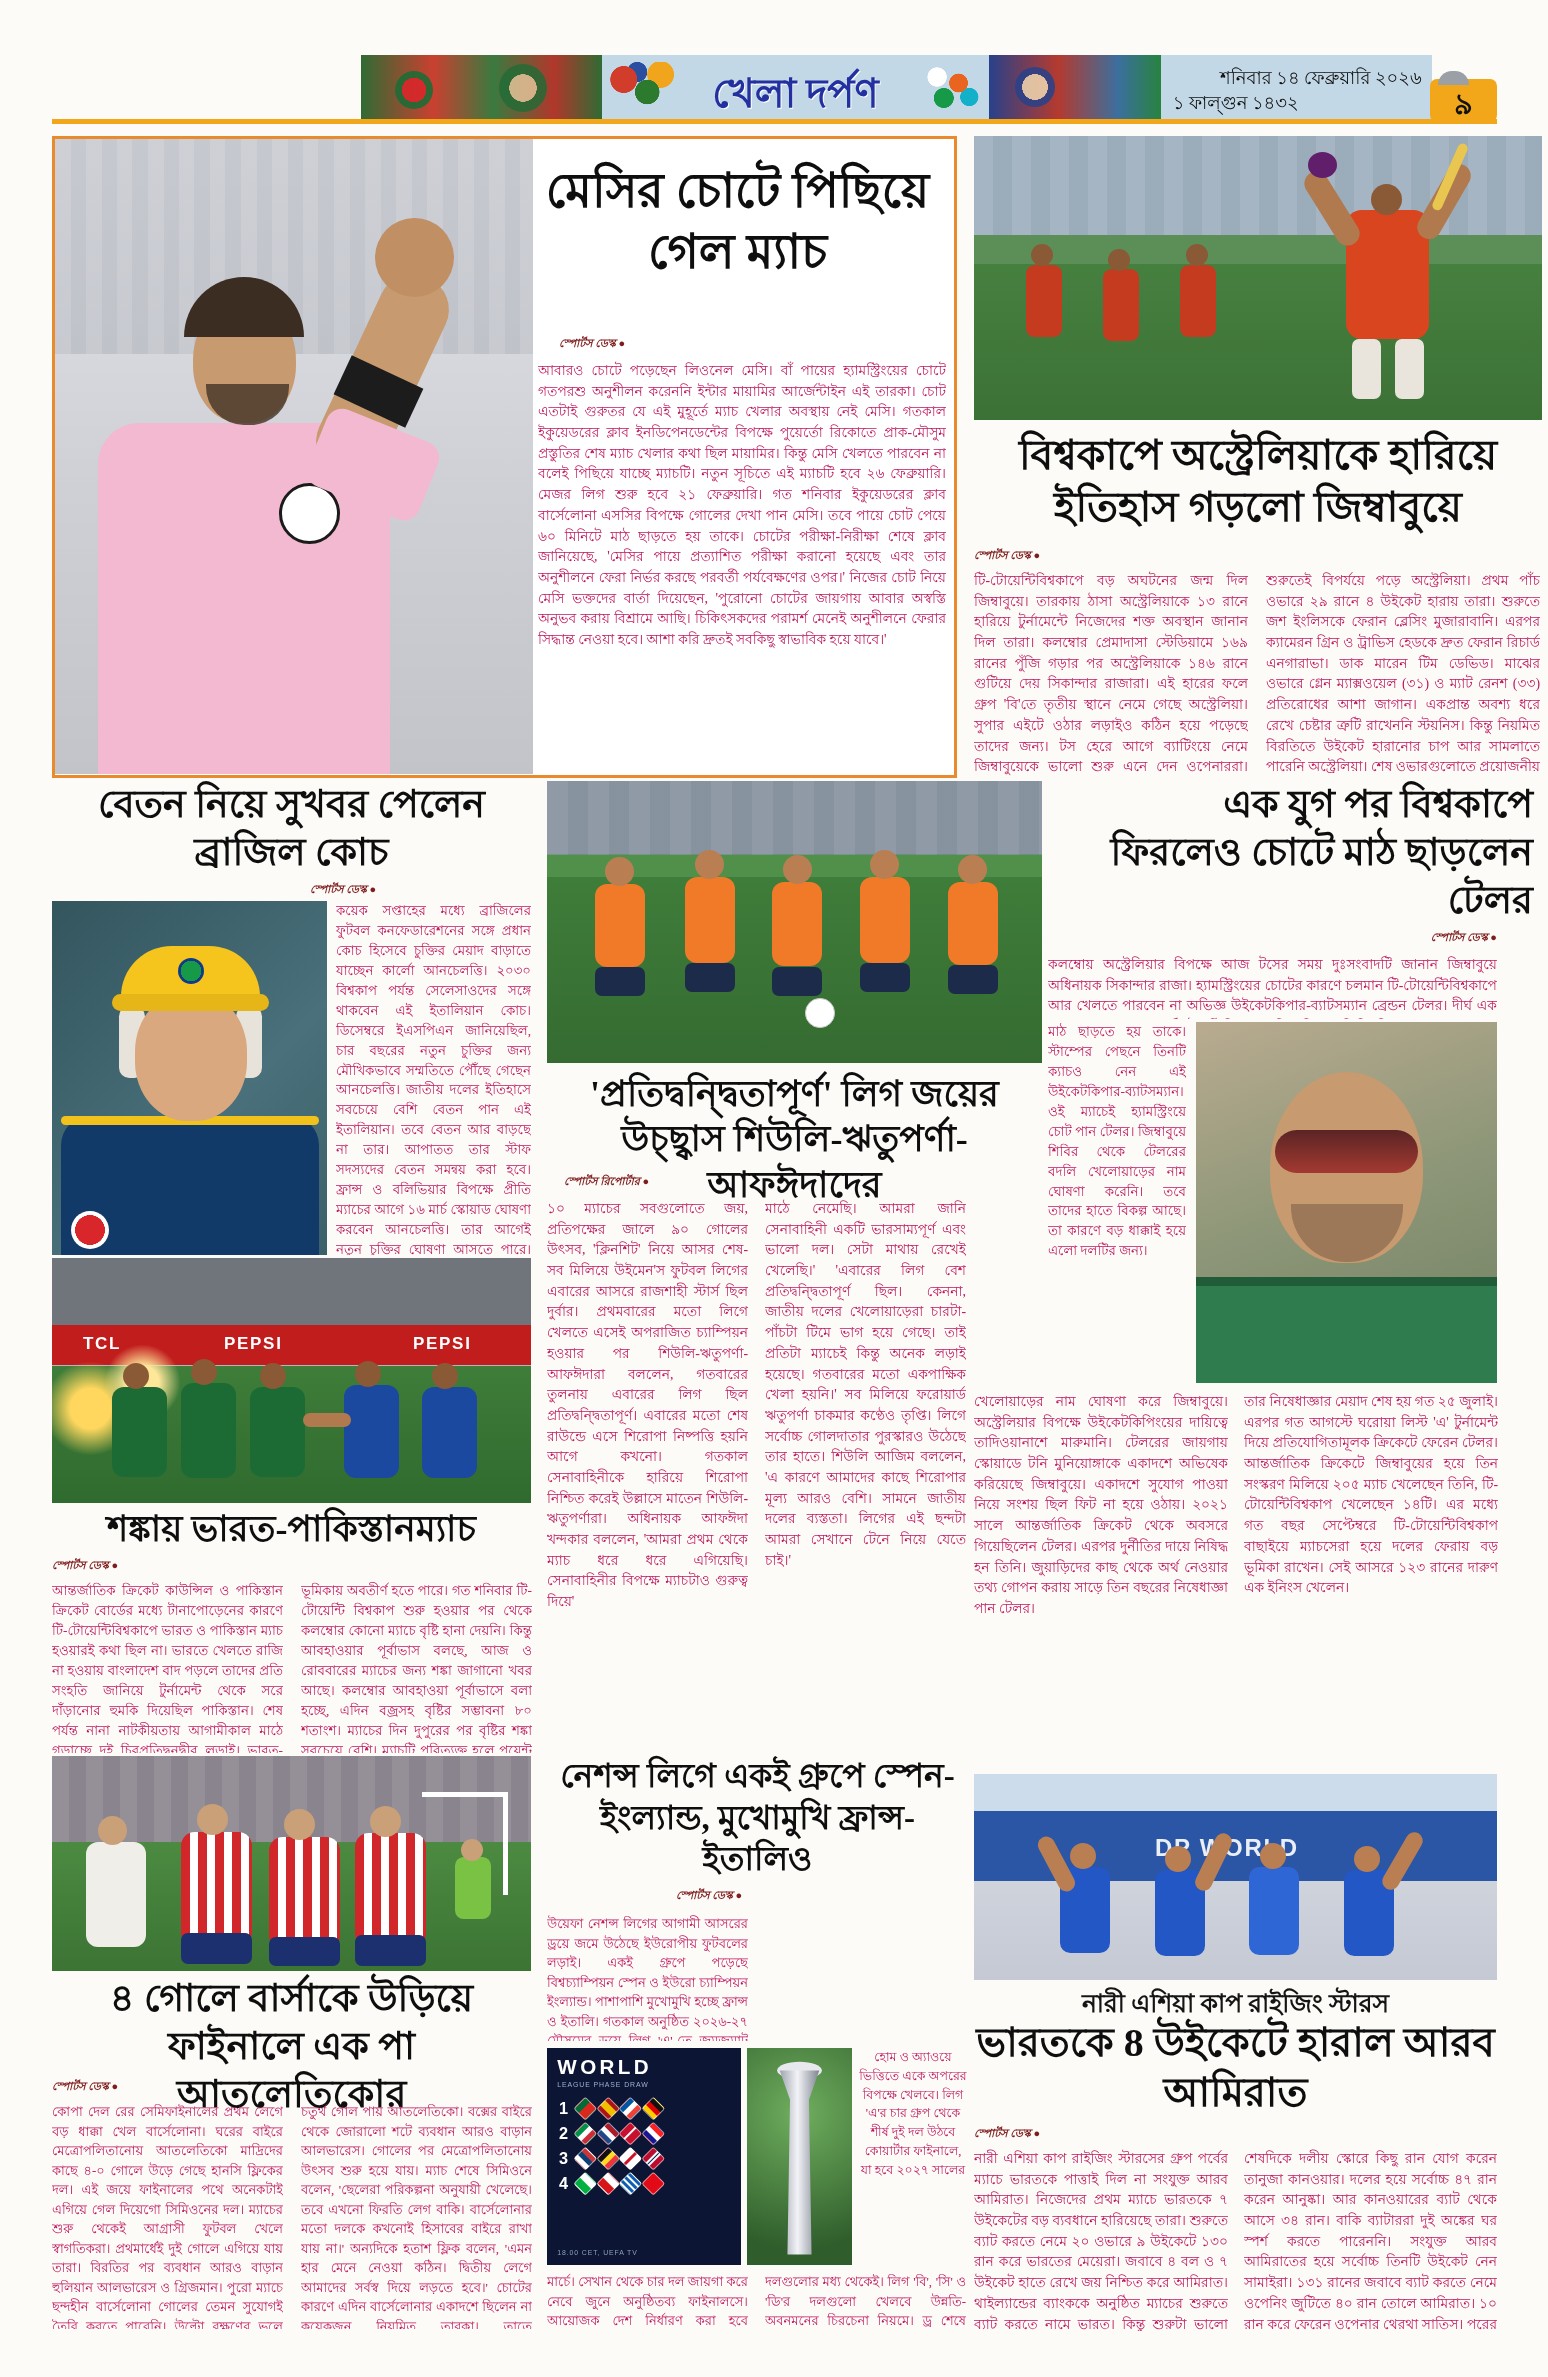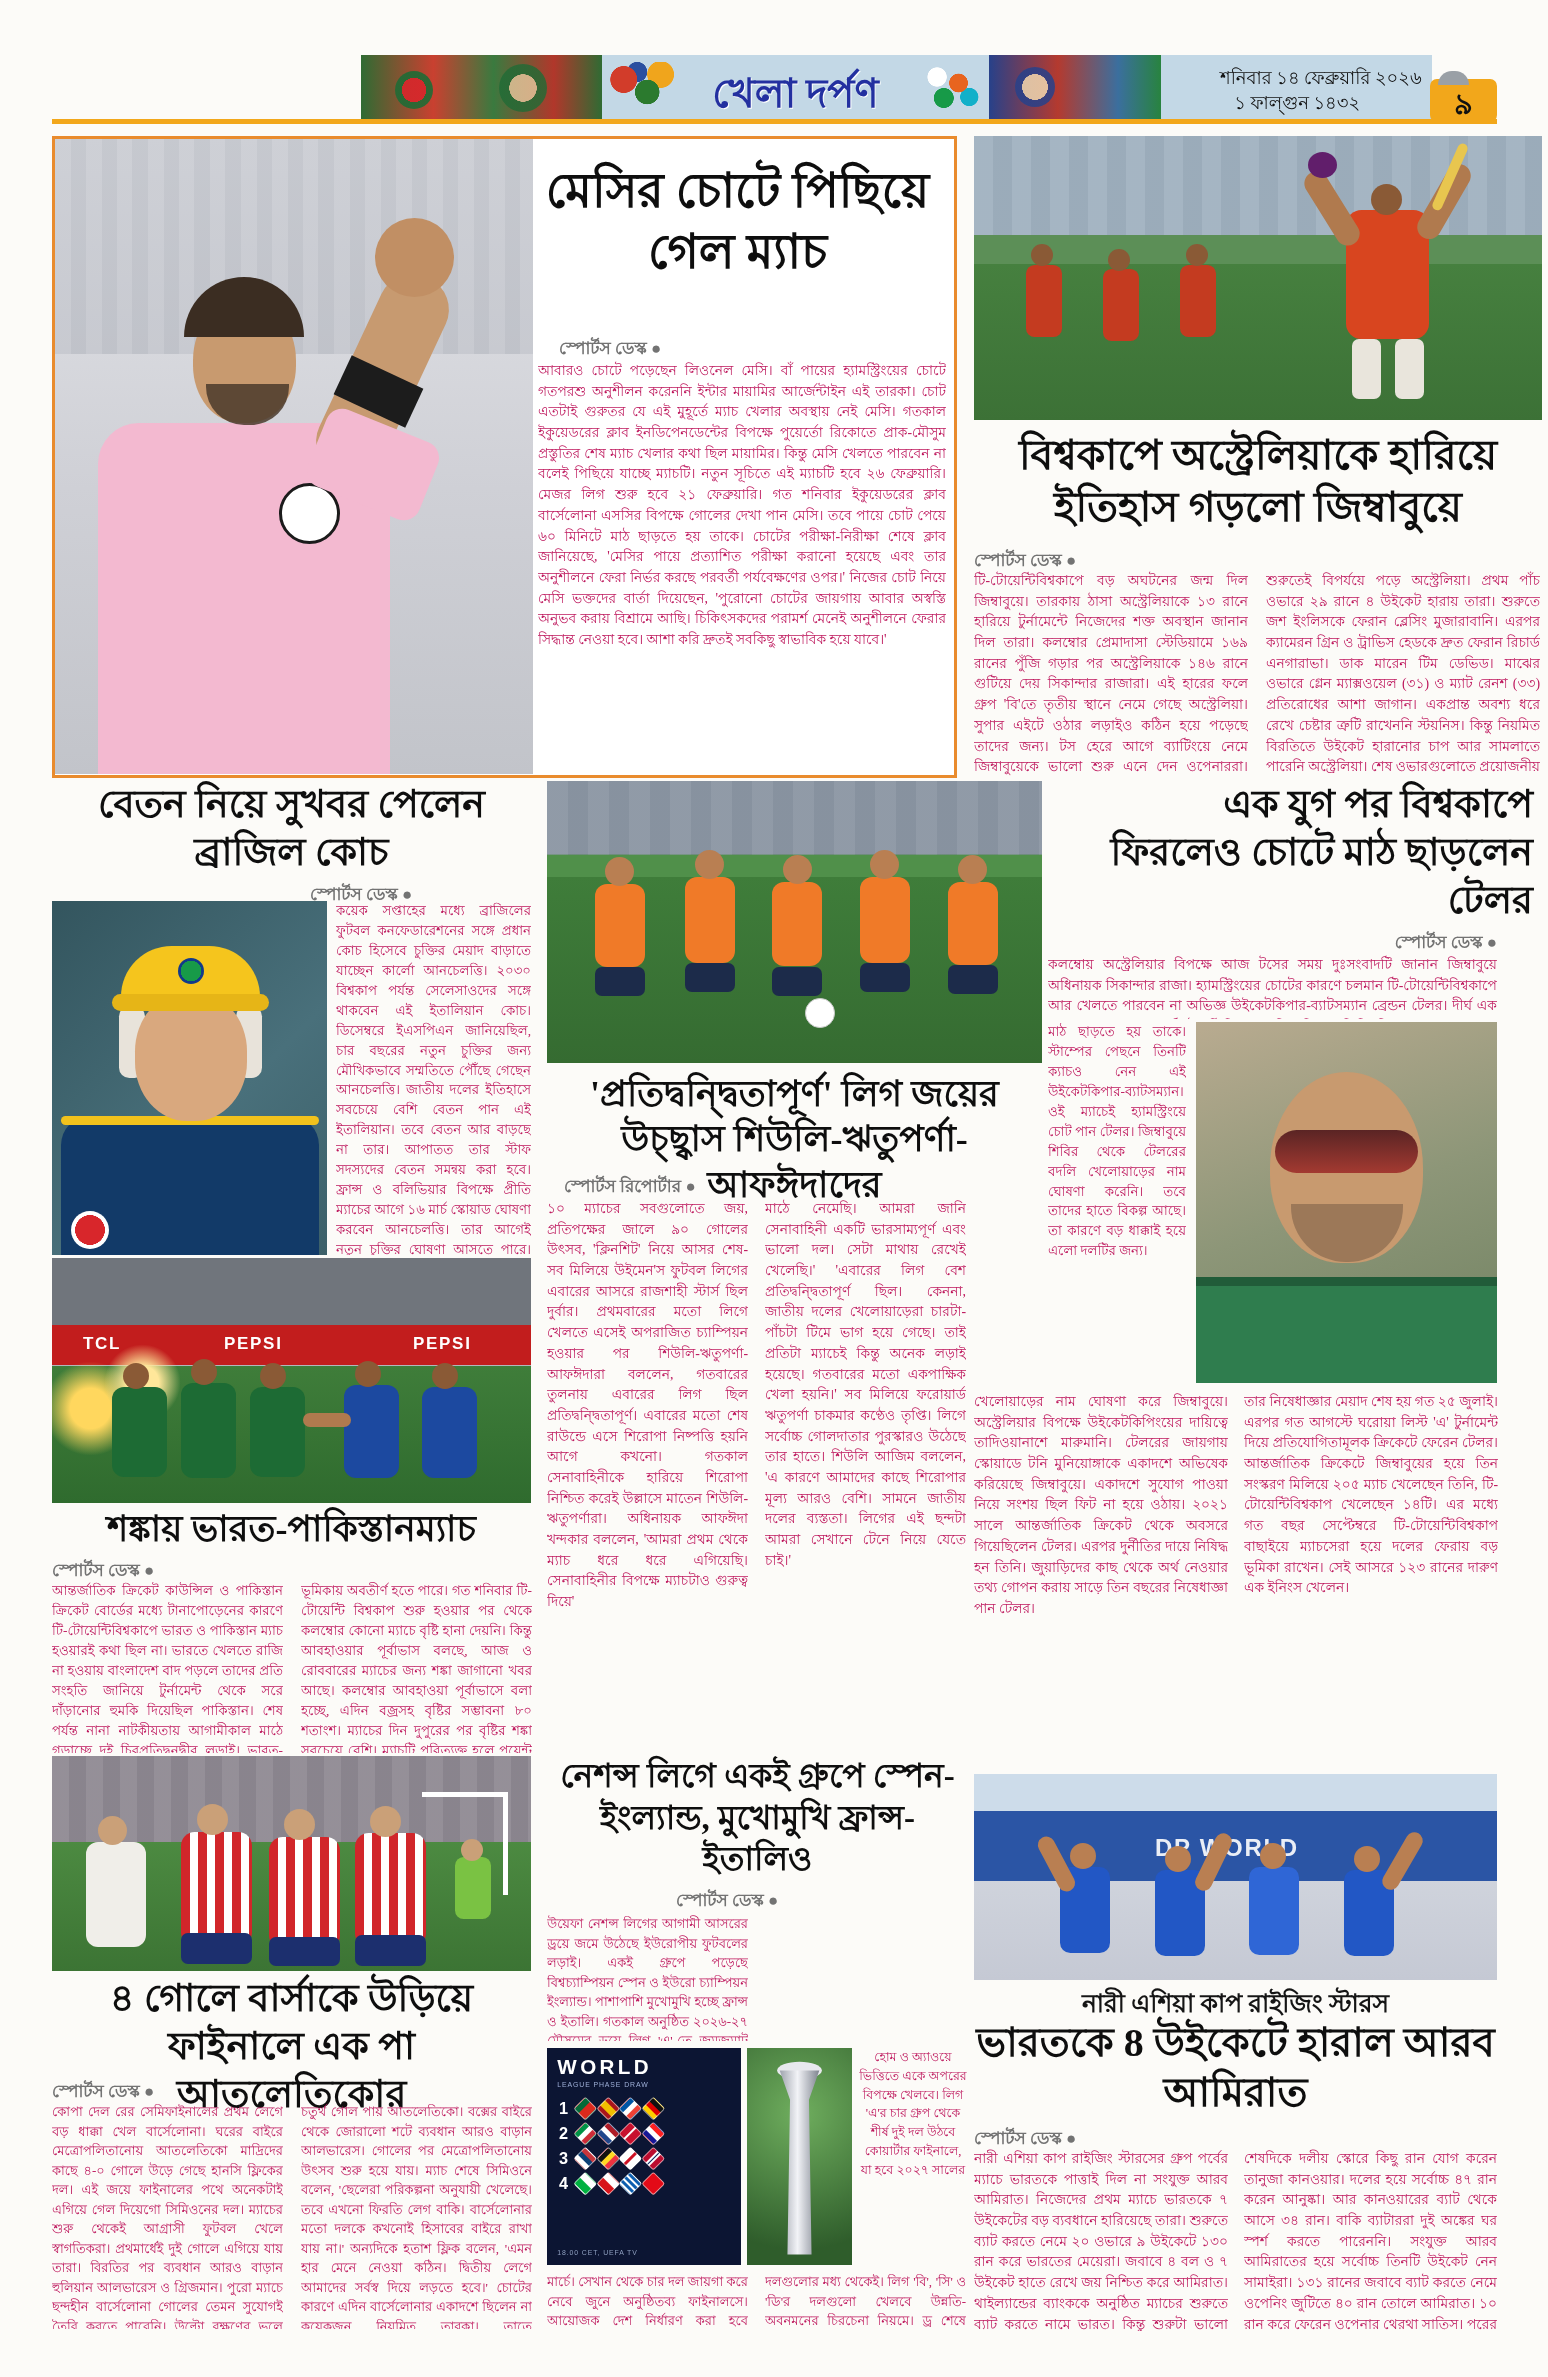--- a/index.html
+++ b/index.html
@@ -1,20 +1,20 @@
 <!DOCTYPE html>
 <html lang="bn" style="font-size:13.8px"><head>
 <meta charset="utf-8">
 <style>
   html,body{margin:0;padding:0;background:#e9e7e2;}
   #page{position:relative;width:1548px;height:2377px;background:#fcfbf8;
         font-family:"Liberation Serif","DejaVu Serif",serif;color:#1b1b1b;overflow:hidden;}
   .abs{position:absolute;}
   .hl{font-weight:bold;color:#0e0e0e;text-align:center;line-height:1.26;}
-  .by{font-weight:bold;font-size:17px;color:#737373;}
+  .by{font-weight:bold;font-style:italic;font-size:11px;color:#7f1d1d;}
   .txt{font-size:13.8px;line-height:1.5;text-align:justify;color:#be185d;overflow:hidden;}
   .photo{position:absolute;overflow:hidden;background:#cfcfcf;}
   .shape{position:absolute;}
   
   .mh-panel{position:absolute;top:55px;height:64px;background:#c3d8e6;}
   .pot-row{display:flex;align-items:center;gap:6px;margin:6px 0;}
   .pot-num{color:#fff;font-weight:bold;font-size:16.3px;width:12px;font-family:"Liberation Sans",sans-serif;}
   .pot-flag{width:14.6px;height:14.6px;transform:rotate(45deg);border-radius:2.6px;border:0.9px solid rgba(255,255,255,.55);display:inline-block;}
   .boardtxt{position:absolute;color:#fff;font-weight:bold;font-family:"Liberation Sans",sans-serif;letter-spacing:1.7px;}
 </style>
@@ -30,21 +30,21 @@
   <div class="mh-panel" style="left:602px;width:387px;">
     <div class="abs" style="left:5.2px;top:6.9px;width:67px;height:50px;background:radial-gradient(circle at 25% 35%,#d23c2a 0 22%,transparent 23%),radial-gradient(circle at 60% 60%,#2b7a2e 0 24%,transparent 25%),radial-gradient(circle at 80% 25%,#f0a51c 0 20%,transparent 21%),radial-gradient(circle at 45% 20%,#2a4fa0 0 18%,transparent 19%);"></div>
     <div class="abs" style="left:0;top:6.9px;width:387px;text-align:center;font-size:40px;font-weight:bold;color:#2330a0;text-shadow:0.9px 0.9px 0 #fff;">খেলা দর্পণ</div>
     <div class="abs" style="right:5.2px;top:6.9px;width:67px;height:50px;background:radial-gradient(circle at 30% 30%,#ffffff 0 16%,transparent 17%),radial-gradient(circle at 62% 42%,#e8641f 0 18%,transparent 19%),radial-gradient(circle at 40% 72%,#179a48 0 18%,transparent 19%),radial-gradient(circle at 78% 70%,#12b0c9 0 14%,transparent 15%);"></div>
   </div>
   <div class="abs" style="left:989px;top:55px;width:172px;height:64px;background:linear-gradient(90deg,#27418a,#b43a2f 40%,#3b6f9e 75%,#28833f);">
     <div class="shape" style="left:26px;top:12px;width:40px;height:40px;border-radius:50%;background:radial-gradient(circle,#f1d8b0 45%,#27418a 46%);opacity:.85;"></div>
   </div>
   <div class="mh-panel" style="left:1161px;width:271px;">
     <div class="abs" style="right:10.3px;top:8.6px;width:249px;text-align:right;font-size:18px;color:#111;">শনিবার ১৪ ফেব্রুয়ারি ২০২৬</div>
-    <div class="abs" style="right:10.3px;top:34px;width:249px;text-align:center;font-size:18px;color:#111;">১ ফাল্গুন ১৪৩২</div>
+    <div class="abs" style="right:10.3px;top:34px;width:249px;text-align:left;font-size:18px;color:#111;">১ ফাল্গুন ১৪৩২</div>
   </div>
   <div class="abs" style="left:1430px;top:79px;width:67px;height:43px;background:#f2a71b;border-radius:6.9px;">
     <div class="abs" style="left:0;top:1.7px;width:67px;text-align:center;font-size:29px;font-weight:bold;color:#111;">৯</div>
   </div>
   <div class="abs" style="left:1438px;top:71px;width:31px;height:13.8px;border-radius:15.5px 15.5px 0 0;background:#9aa0a6;"></div>
   <div class="abs" style="left:52px;top:119px;width:1445px;height:5.2px;background:#f2a71b;"></div>
 
   <div class="abs" style="left:52px;top:136px;width:905px;height:642px;border:3.4px solid #e98b2d;background:#fff;box-sizing:border-box;">
     <div class="photo" style="left:0;top:0;width:478px;height:635px;background:linear-gradient(180deg,#e3e4e8,#cfd0d6 55%,#c2c4ca);">
       <div class="shape" style="left:0;top:0;width:478px;height:215px;background:repeating-linear-gradient(90deg,#b9bcc4 0 15.5px,#a9adb6 15.5px 31px);opacity:.5;"></div>

